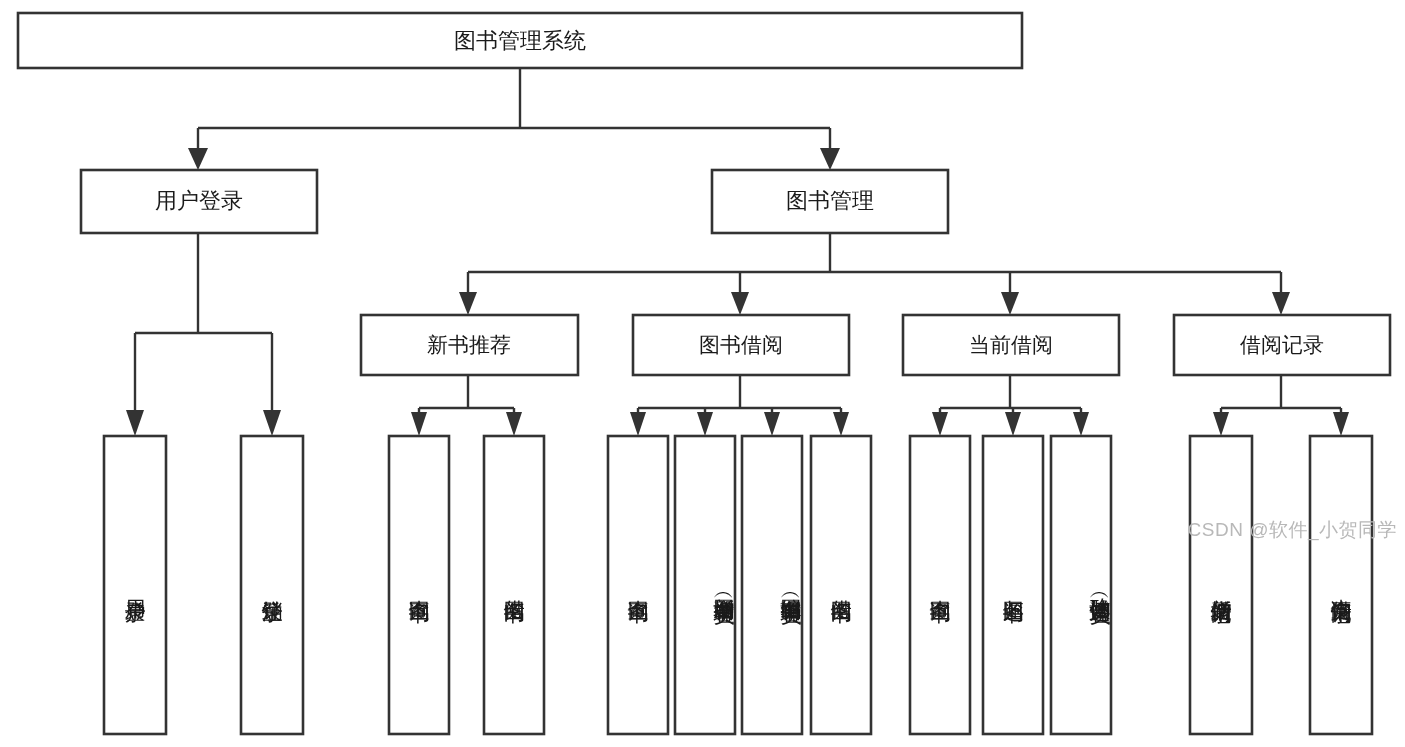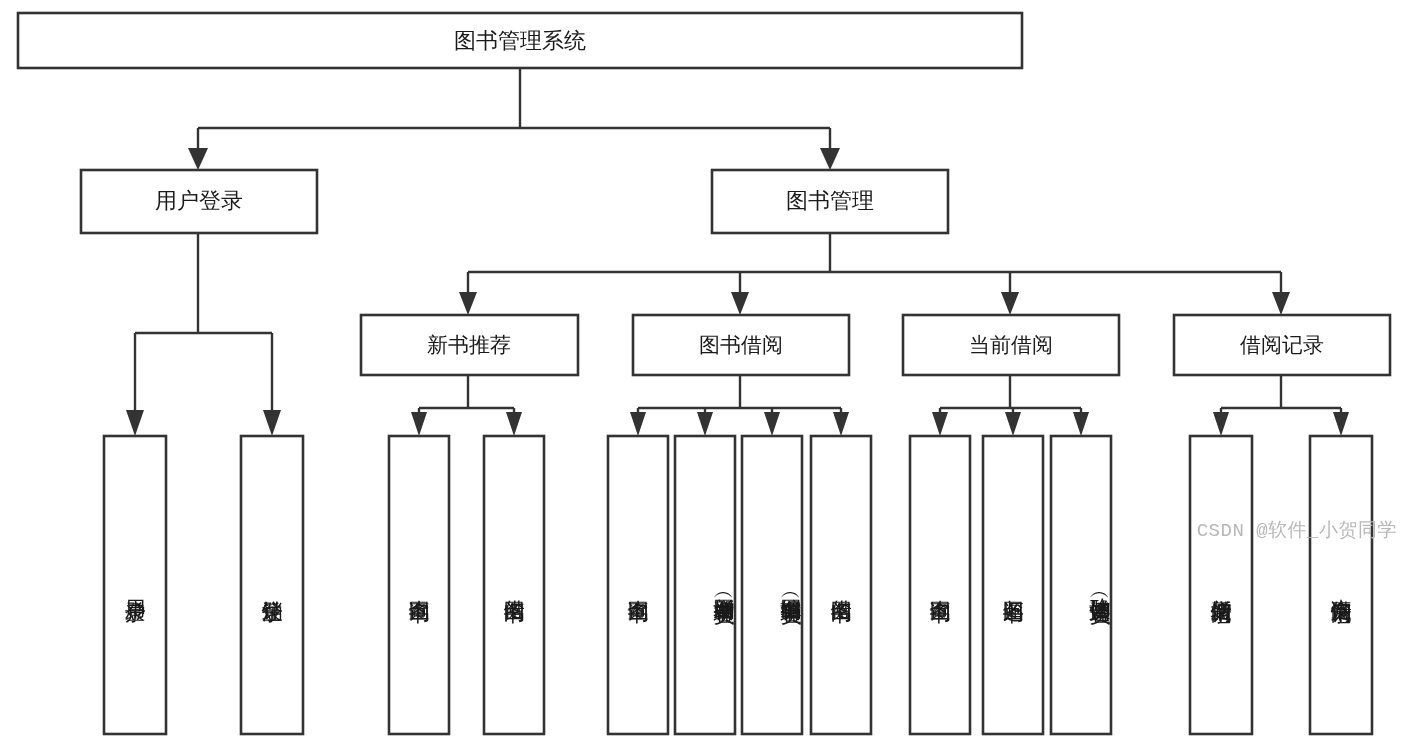--- a/index.html
+++ b/index.html
@@ -66,21 +66,21 @@
     letter-spacing: 1px;
     white-space: nowrap;
     pointer-events: none;
   }
   .watermark {
     position: absolute;
     right: 8px;
     bottom: 2px;
     font-size: 19px;
     color: #b8b8b8;
-    font-family: Liberation Mono, monospace;
+    font-family: Liberation Sans, sans-serif;
     white-space: nowrap;
     letter-spacing: 0.5px;
   }
 </style>
 </head>
 <body>
 
 <div id="diagram-root">
 
   <svg class="diagram" viewBox="0 0 1405 747">

